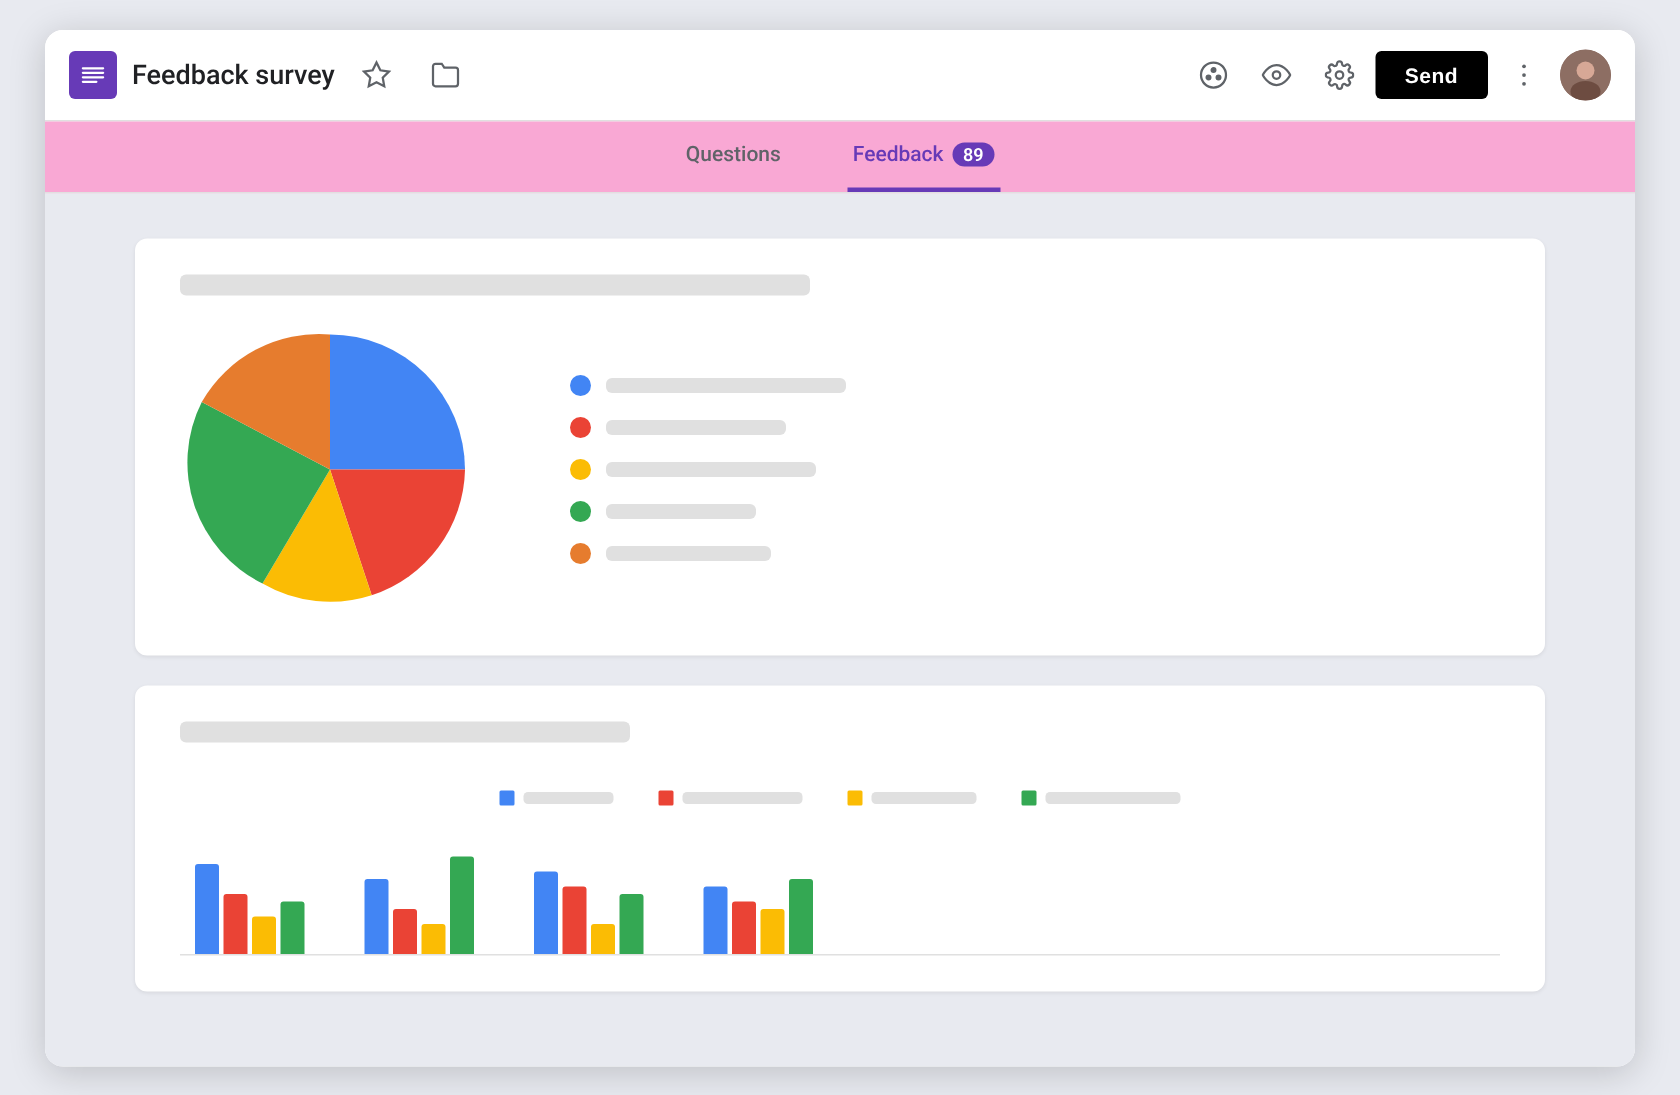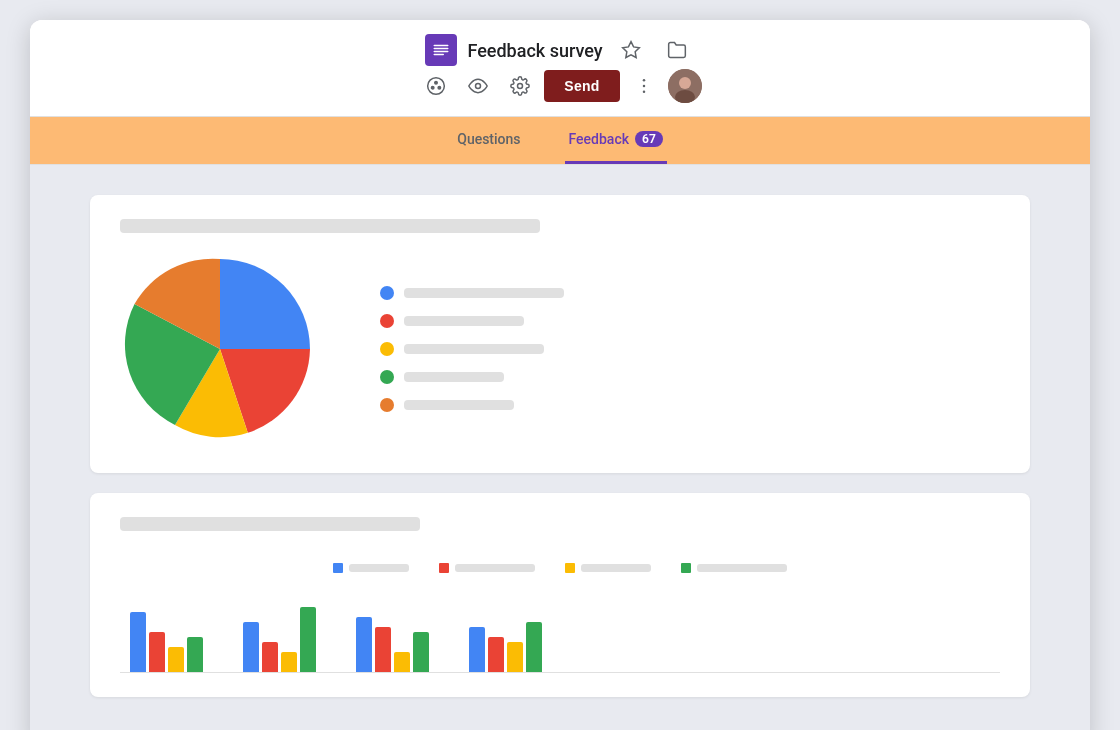--- a/index.html
+++ b/index.html
@@ -15,25 +15,24 @@
     .window {
       width: 1060px;
       background: #ffffff;
       border-radius: 12px;
       box-shadow: 0 4px 24px rgba(0,0,0,0.18);
       overflow: hidden;
     }
     
     .header {
       display: flex;
-      align-items: center;
+      align-items: flex-end;
       padding: 12px 16px;
       border-bottom: 1px solid #e0e0e0;
       background: #fff;
-      flex-direction: column;
     }
     .header-left {
       display: flex;
       align-items: center;
       gap: 10px;
       flex: 1;
     }
     .doc-icon {
       width: 32px;
       height: 32px;
@@ -62,21 +61,21 @@
       border-radius: 50%;
       color: #5f6368;
       font-size: 18px;
     }
     .header-right {
       display: flex;
       align-items: center;
       gap: 6px;
     }
     .send-btn {
-      background: #7f1d1d;
+      background: #000000;
       color: #fff;
       border: none;
       border-radius: 4px;
       padding: 8px 20px;
       font-size: 14px;
       font-weight: 600;
       cursor: pointer;
       letter-spacing: 0.3px;
     }
     .avatar {
@@ -91,21 +90,21 @@
       font-size: 14px;
       color: #fff;
     }
     
     .tabs {
       display: flex;
       justify-content: center;
       gap: 40px;
       padding: 0 20px;
       border-bottom: 1px solid #e0e0e0;
-      background: #fdba74;
+      background: #f9a8d4;
     }
     .tab {
       padding: 14px 4px;
       font-size: 14px;
       color: #5f6368;
       cursor: pointer;
       border-bottom: 3px solid transparent;
       font-weight: 500;
       display: flex;
       align-items: center;
@@ -294,21 +293,21 @@
       </div>
     </div>
   </div>
 
   <div class="tabs">
     <div class="tab">
       <span>Questions</span>
     </div>
     <div class="tab active">
       <span>Feedback</span>
-      <span class="badge">67</span>
+      <span class="badge">89</span>
     </div>
   </div>
 
   <div class="content">
 
     <div class="card">
       <div class="skeleton skeleton-title"></div>
       <div class="chart-area">
         <div class="pie-container">
           <svg class="pie" viewBox="0 0 200 200">

